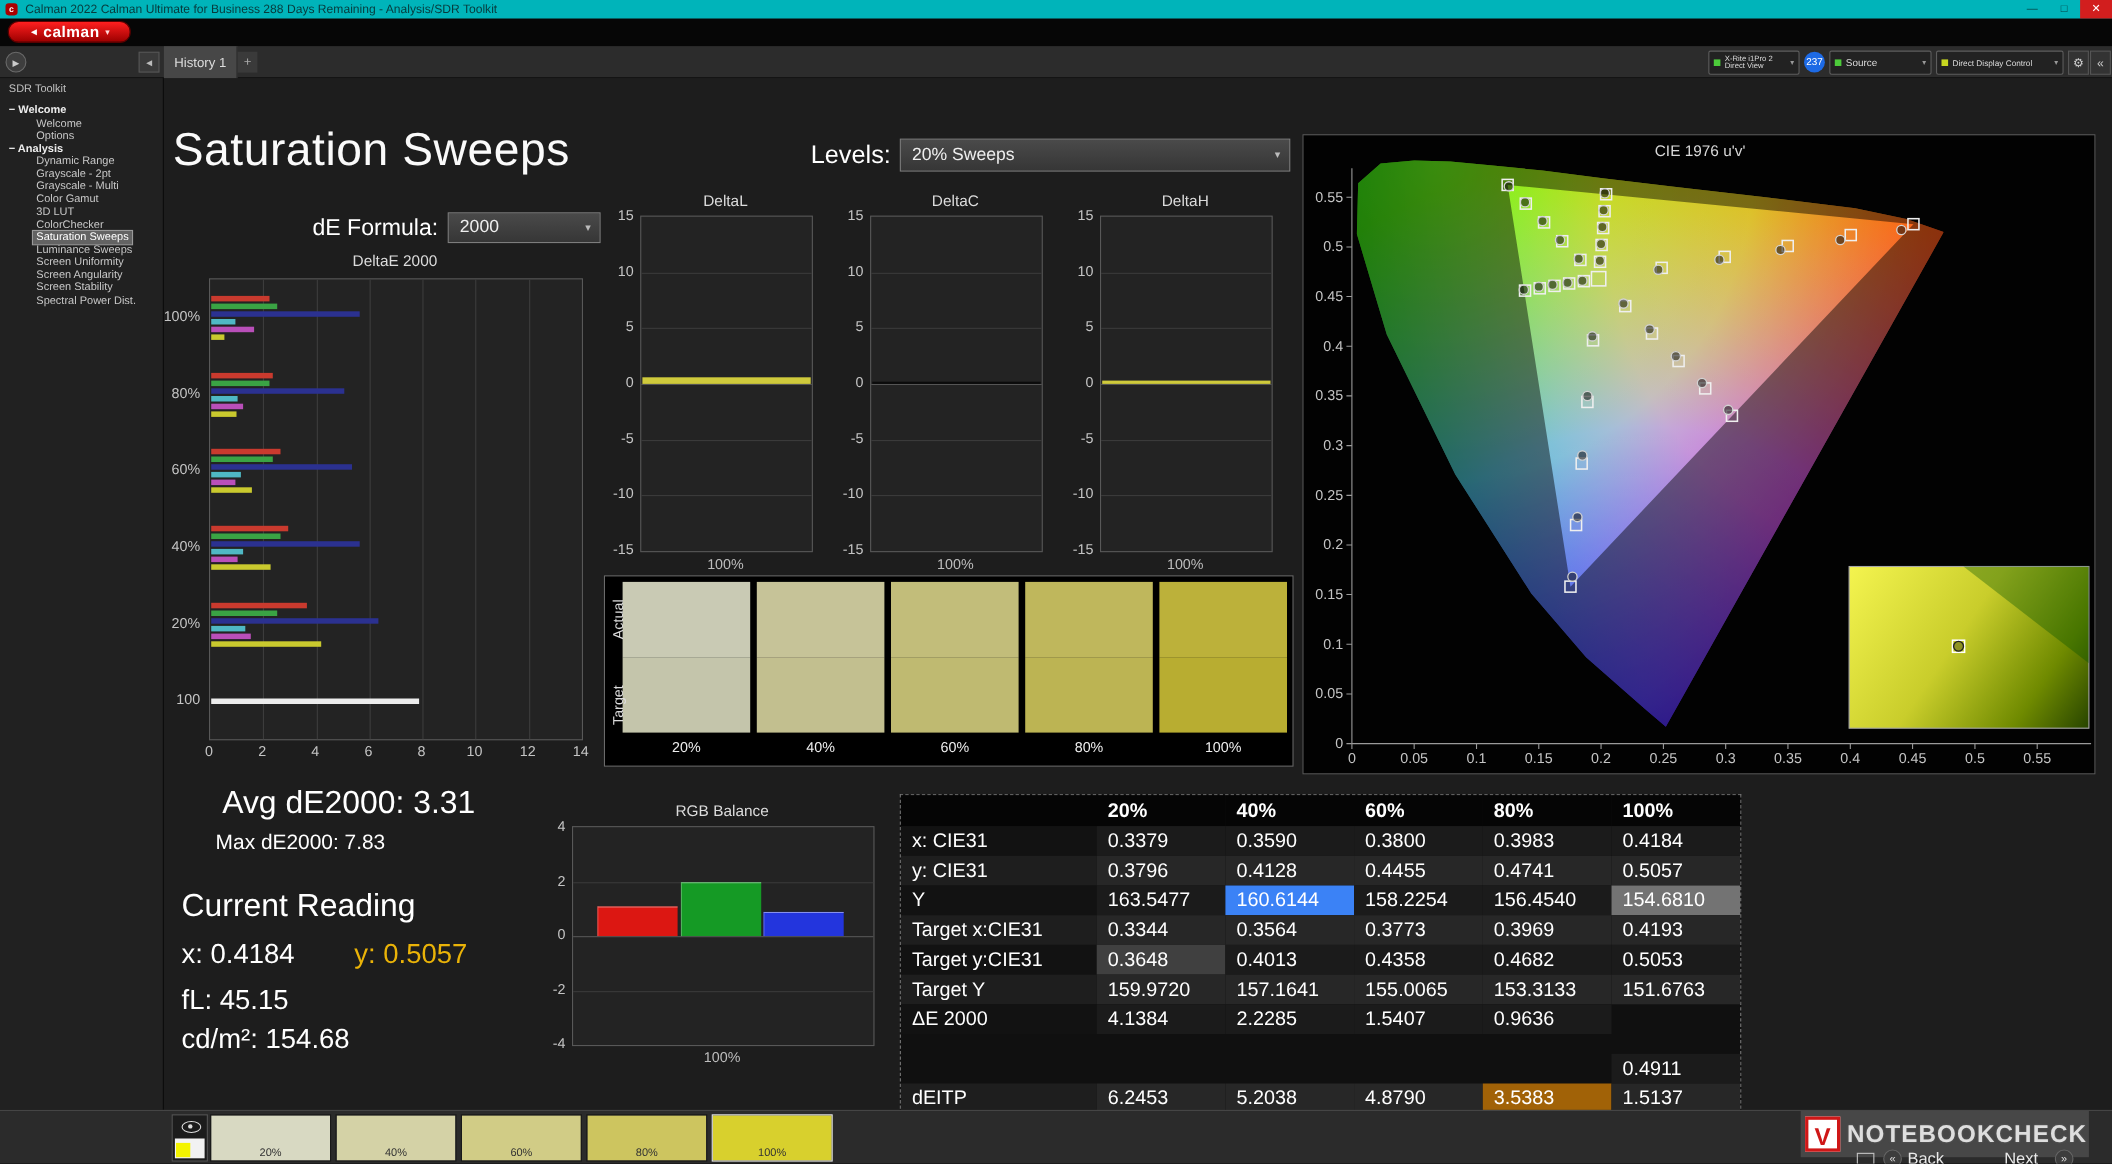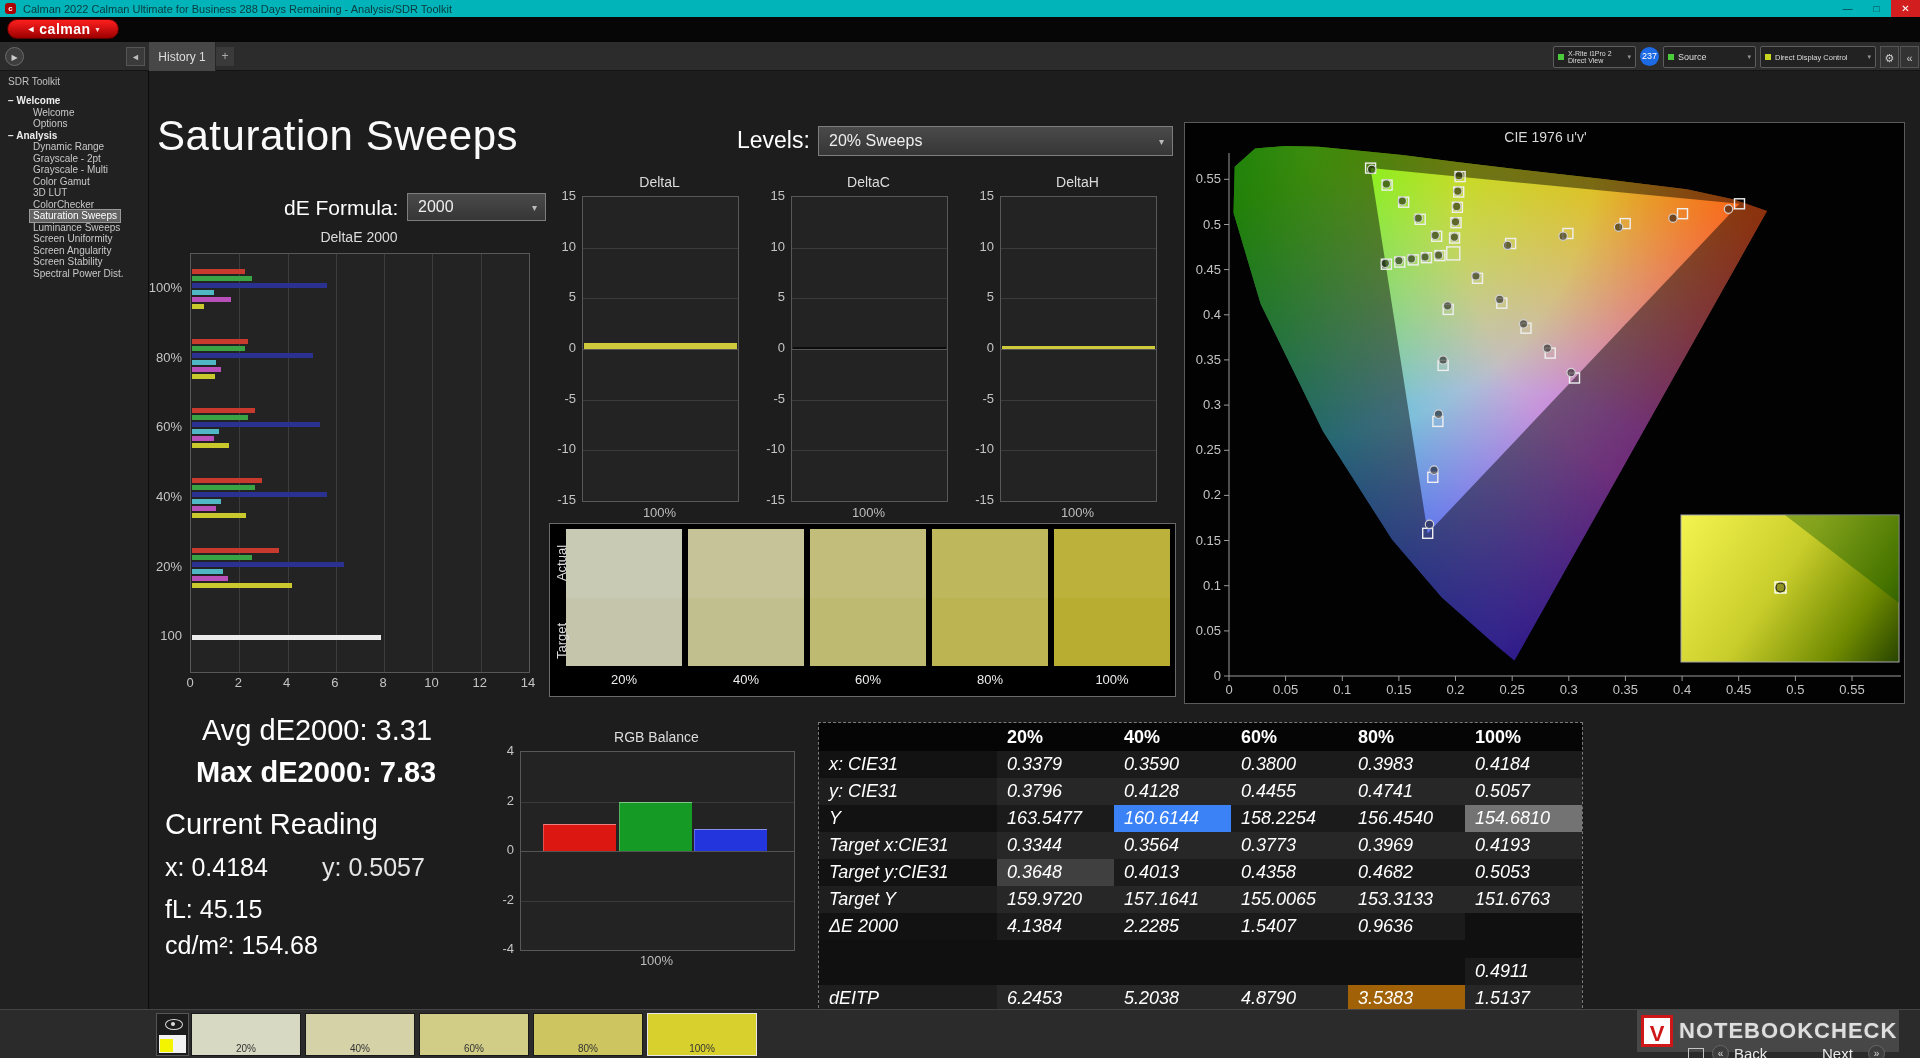--- a/index.html
+++ b/index.html
@@ -45,38 +45,38 @@
   #levels-label{left:737px;top:127px;font-size:23px;color:#fff;}
   .dd{background:linear-gradient(#4a4a4a,#363636);border:1px solid #7d7d7d;color:#eee;display:flex;align-items:center;padding-left:10px;box-sizing:border-box;}
   #levels-dd{left:818px;top:126px;width:355px;height:30px;font-size:16px;}
   #formula-label{left:284px;top:196px;font-size:21px;color:#fff;}
   #formula-dd{left:407px;top:193px;width:139px;height:28px;font-size:16px;}
   .dd .dd-caret{margin-left:auto;margin-right:8px;font-size:10px;color:#bbb;}
   .ctitle{position:absolute;text-align:center;font-size:14px;color:#dcdcdc;}
   .axlab{position:absolute;font-size:13px;color:#bdbdbd;}
   .panel{position:absolute;background:#232323;border:1px solid #585858;box-sizing:content-box;}
   #stat-avg{left:202px;top:714px;font-size:29px;color:#fff;}
-  #stat-max{left:196px;top:756px;font-size:29px;color:#fff;font-weight:bold;}
+  #stat-max{left:196px;top:756px;font-size:19px;color:#fff;}
   #stat-cur{left:165px;top:808px;font-size:29px;color:#fff;}
   #stat-x{left:165px;top:853px;font-size:25px;color:#fff;}
-  #stat-y{left:322px;top:853px;font-size:25px;color:#e5e5e5;}
+  #stat-y{left:322px;top:853px;font-size:25px;color:#eab308;}
   #stat-fl{left:165px;top:895px;font-size:25px;color:#fff;}
   #stat-cd{left:165px;top:931px;font-size:25px;color:#fff;}
   
   #swatch-panel{position:absolute;left:549px;top:523px;width:627px;height:174px;background:#000;border:1px solid #6a6a6a;box-sizing:border-box;}
   .vlabel{position:absolute;width:60px;height:14px;text-align:center;font-size:13px;color:#ddd;transform:rotate(-90deg);}
   #actual-label{left:531px;top:556px;}
   #target-label{left:531px;top:634px;}
   
   #cie-panel{position:absolute;left:1184px;top:122px;width:721px;height:582px;background:#020202;border:1px solid #5a5a5a;box-sizing:border-box;}
   #cie-title{position:absolute;left:0;top:6px;width:721px;text-align:center;font-size:14px;color:#d8d8d8;}
   
   #detable{position:absolute;left:818px;top:722px;width:765px;border:1px dashed #7a7a7a;display:grid;grid-template-columns:178px repeat(5,117px);box-sizing:border-box;background:#101010;}
   .t-h{height:28px;background:#050505;color:#fff;font-weight:bold;font-size:18px;display:flex;align-items:center;padding-left:10px;box-sizing:border-box;}
-  .t-c{height:27px;font-size:18px;color:#fff;display:flex;align-items:center;padding-left:10px;box-sizing:border-box;font-style:italic;}
+  .t-c{height:27px;font-size:18px;color:#fff;display:flex;align-items:center;padding-left:10px;box-sizing:border-box;}
   
   #bottombar{position:absolute;left:0;top:1009px;width:1920px;height:49px;background:#2b2b2b;border-top:1px solid #454545;box-sizing:border-box;}
   #eye-tile{position:absolute;left:156px;top:3px;width:33px;height:43px;background:#1c1c1c;border:1px solid #555;box-sizing:border-box;}
   #eye-icon{position:absolute;left:8px;top:5px;width:16px;height:9px;border:1px solid #ddd;border-radius:50%;}
   #eye-icon:after{content:"";position:absolute;left:5px;top:2px;width:4px;height:4px;border-radius:50%;background:#ddd;}
   #eye-white{position:absolute;left:2px;bottom:2px;width:27px;height:18px;background:#f2f2f2;}
   #eye-yellow{position:absolute;left:1px;bottom:1px;width:13px;height:13px;background:#f4f400;}
   .btile{position:absolute;top:3px;width:110px;height:43px;border:1px solid #191919;box-sizing:border-box;}
   .btile.sel{border:1px solid #e8e8e8;}
   .btile span{position:absolute;left:0;bottom:1px;width:100%;text-align:center;font-size:10px;color:#333;}

